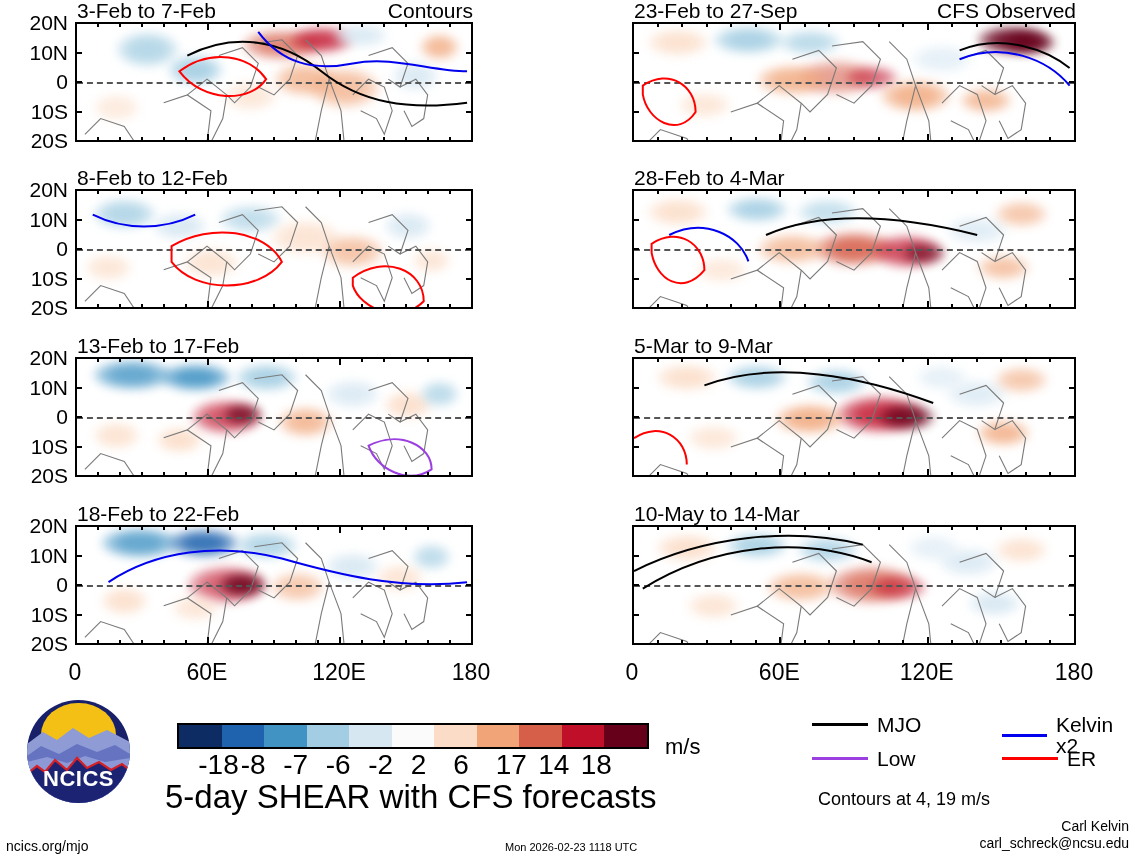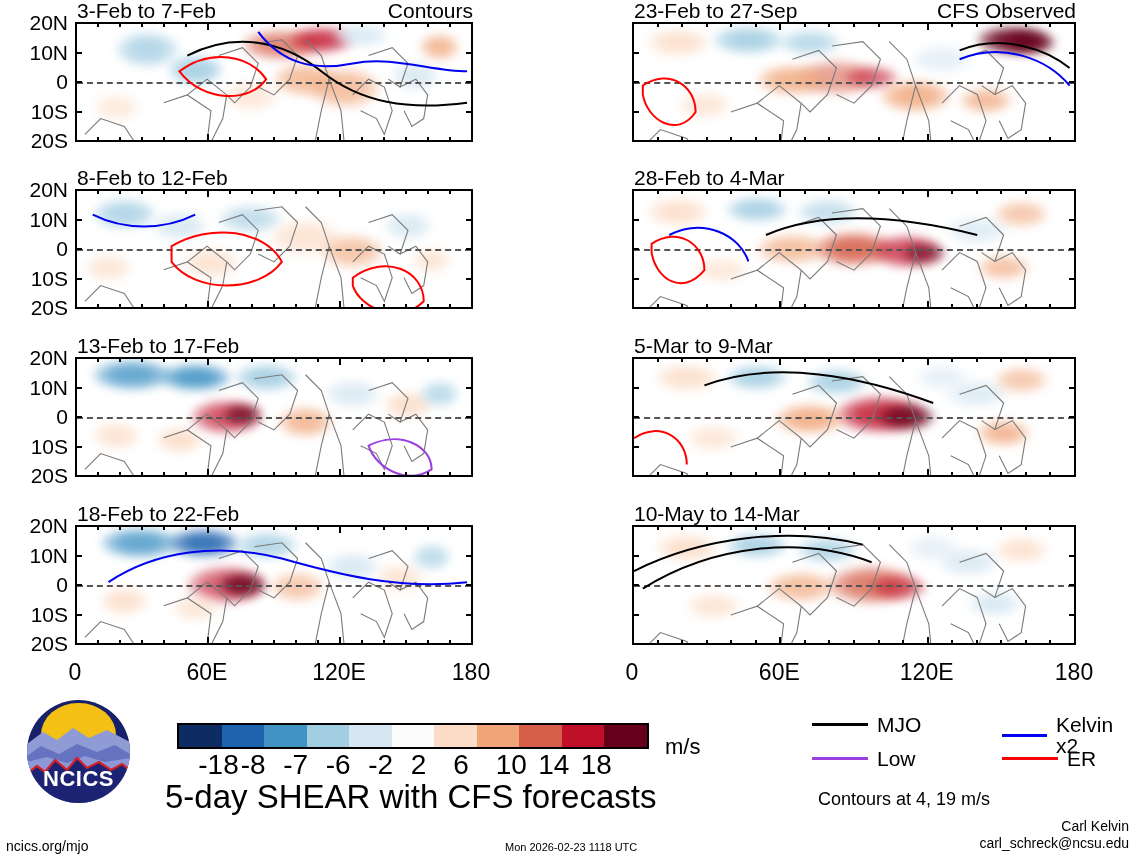--- a/index.html
+++ b/index.html
@@ -934,21 +934,21 @@
     <div class="seg" style="background: rgb(102, 0, 26);"></div>
   </div>
 <div id="cb-ticks" style="left: 177px; top: 749px;">
     <span>-18</span>
     <span>-8</span>
     <span>-7</span>
     <span>-6</span>
     <span>-2</span>
     <span>2</span>
     <span>6</span>
-    <span>10</span>
+    <span>17</span>
     <span>14</span>
     <span>18</span>
   </div>
 <div id="cb-unit" style="left: 665px; top: 734px;">m/s</div>
 
 <div id="legend" style="left: 812px; top: 714px;">
     <div class="leg-item" style="left: 0px; top: 0px;">
       <span class="leg-line" style="border-top-color: rgb(0, 0, 0);"></span>
       <span class="leg-label">MJO</span>
     </div>

